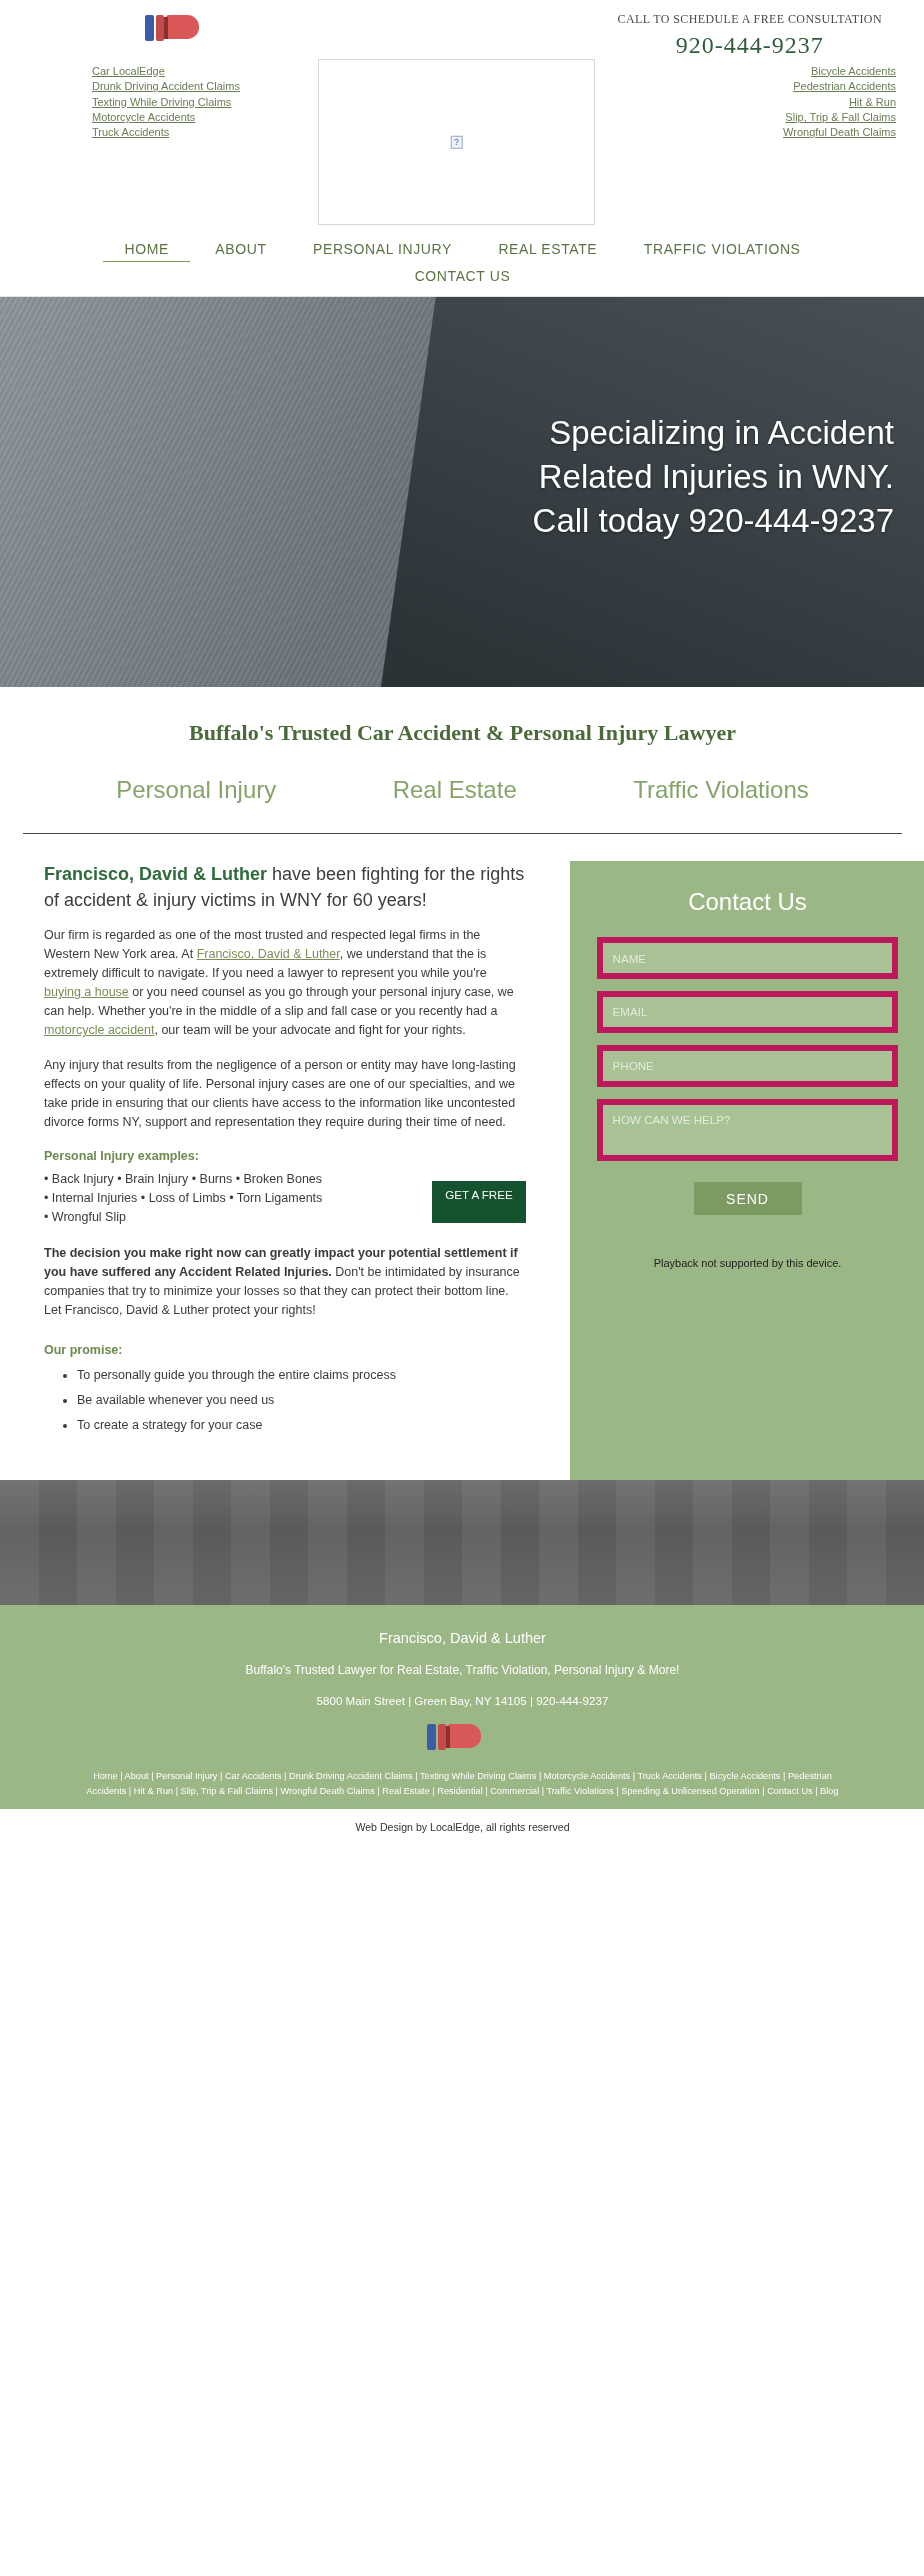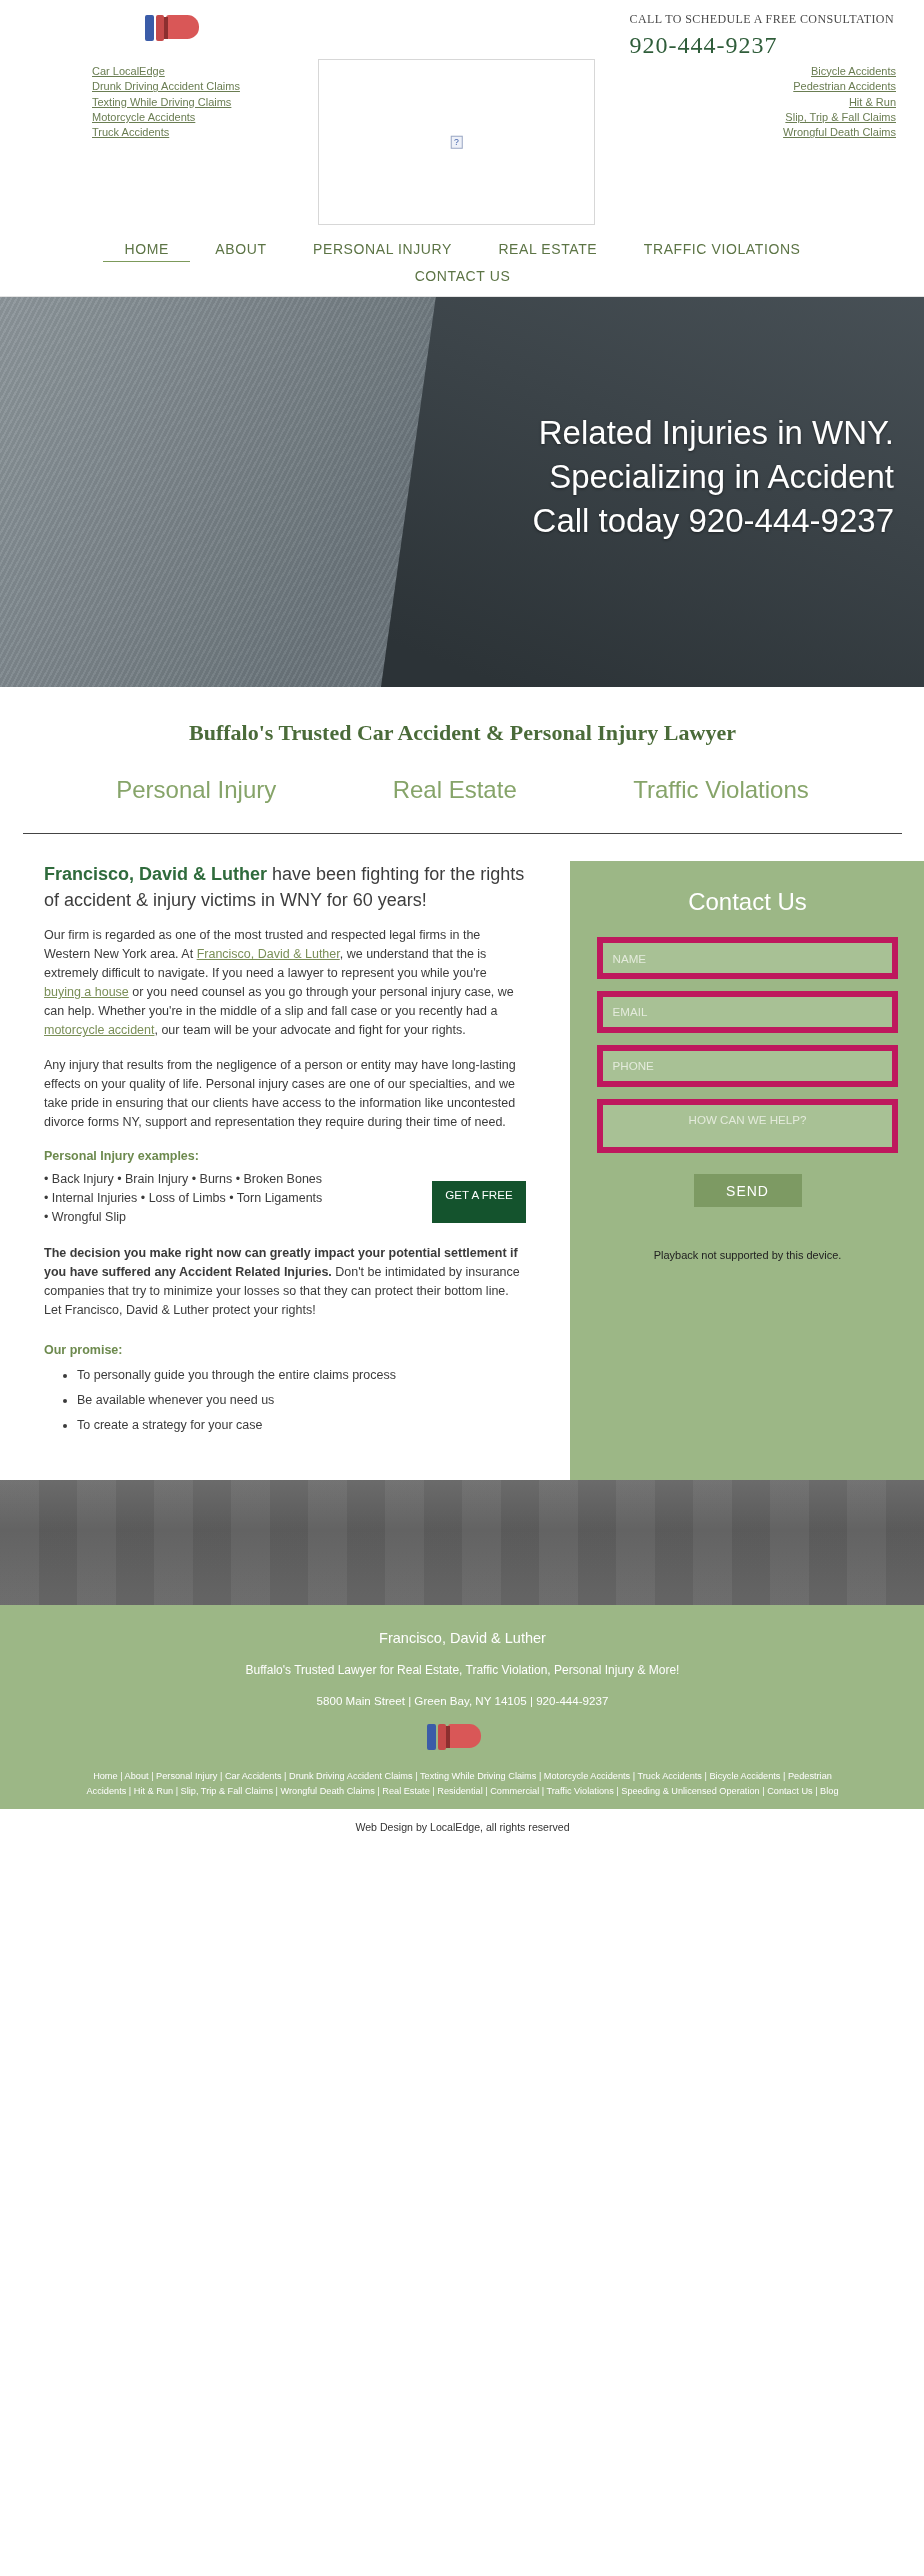--- a/index.html
+++ b/index.html
@@ -32,23 +32,23 @@
   .logo-book .b1, .logo-book .b2, .logo-book .b3 {
     position: absolute; top: 1.9px; border-radius: 1.9px;
   }
   .logo-book .b1 { left: 0;  width: 8.7px;  height: 26px; background:#3b5ca8; }
   .logo-book .b2 { left: 10.6px; width: 8.7px; height: 26px; background:#c64a4a; }
   .logo-book .b3 { left: 21px; width: 33px; height: 24px; background:#d95757; border-radius: 2.9px 11.6px 11.6px 2.9px;}
   .logo-book .b4 { position:absolute; left:19px; top:3.9px; width:3.9px; height:22px; background:#8c2f2f;}
 
   .cta-block {
     position: absolute;
-    right: 31px;
+    right: 43px;
     top: 11.6px;
-    text-align: left;
+    text-align: center;
   }
   .cta-text {
     font-size: 12px;
     letter-spacing: 0.4px;
     color: #4a4a4a;
     font-family: "Liberation Serif", serif;
   }
   .cta-phone {
     margin-top: 5.8px;
     font-size: 24px;
@@ -226,21 +226,21 @@
   .sidebar input, .sidebar textarea {
     width: 100%;
     border: 6px solid #be185d;
     background: #a8c195;
     color: #e9f0e2;
     font-size: 11.6px;
     padding: 8.7px 9.6px;
     margin-bottom: 11.6px;
     font-family: "Liberation Sans", sans-serif;
   }
-  .sidebar textarea { height: 54px; resize: none; text-align: center; }
+  .sidebar textarea { height: 62px; resize: none; }
   .sidebar input::placeholder, .sidebar textarea::placeholder { color: #e4ebdc; }
   .send-btn {
     display: block;
     margin: 5.8px auto 0;
     width: 108px;
     padding: 8.7px 0;
     background: #7d9a63;
     color: #fff;
     border: none;
     font-size: 14px;
@@ -337,22 +337,22 @@
     <a>REAL ESTATE</a>
     <a>TRAFFIC VIOLATIONS</a>
     <div style="margin-top:1.9px;">
       <a>CONTACT US</a>
     </div>
   </div>
 </div>
 
 <div class="hero">
   <div class="hero-text">
+    <div>Specializing in Accident</div>
     <div>Related Injuries in WNY.</div>
-    <div>Specializing in Accident</div>
     <div>Call today 920-444-9237</div>
   </div>
 </div>
 
 <div class="tagline">Buffalo's Trusted Car Accident &amp; Personal Injury Lawyer</div>
 
 <div class="practice-row">
   <a>Personal Injury</a>
   <a>Real Estate</a>
   <a>Traffic Violations</a>

